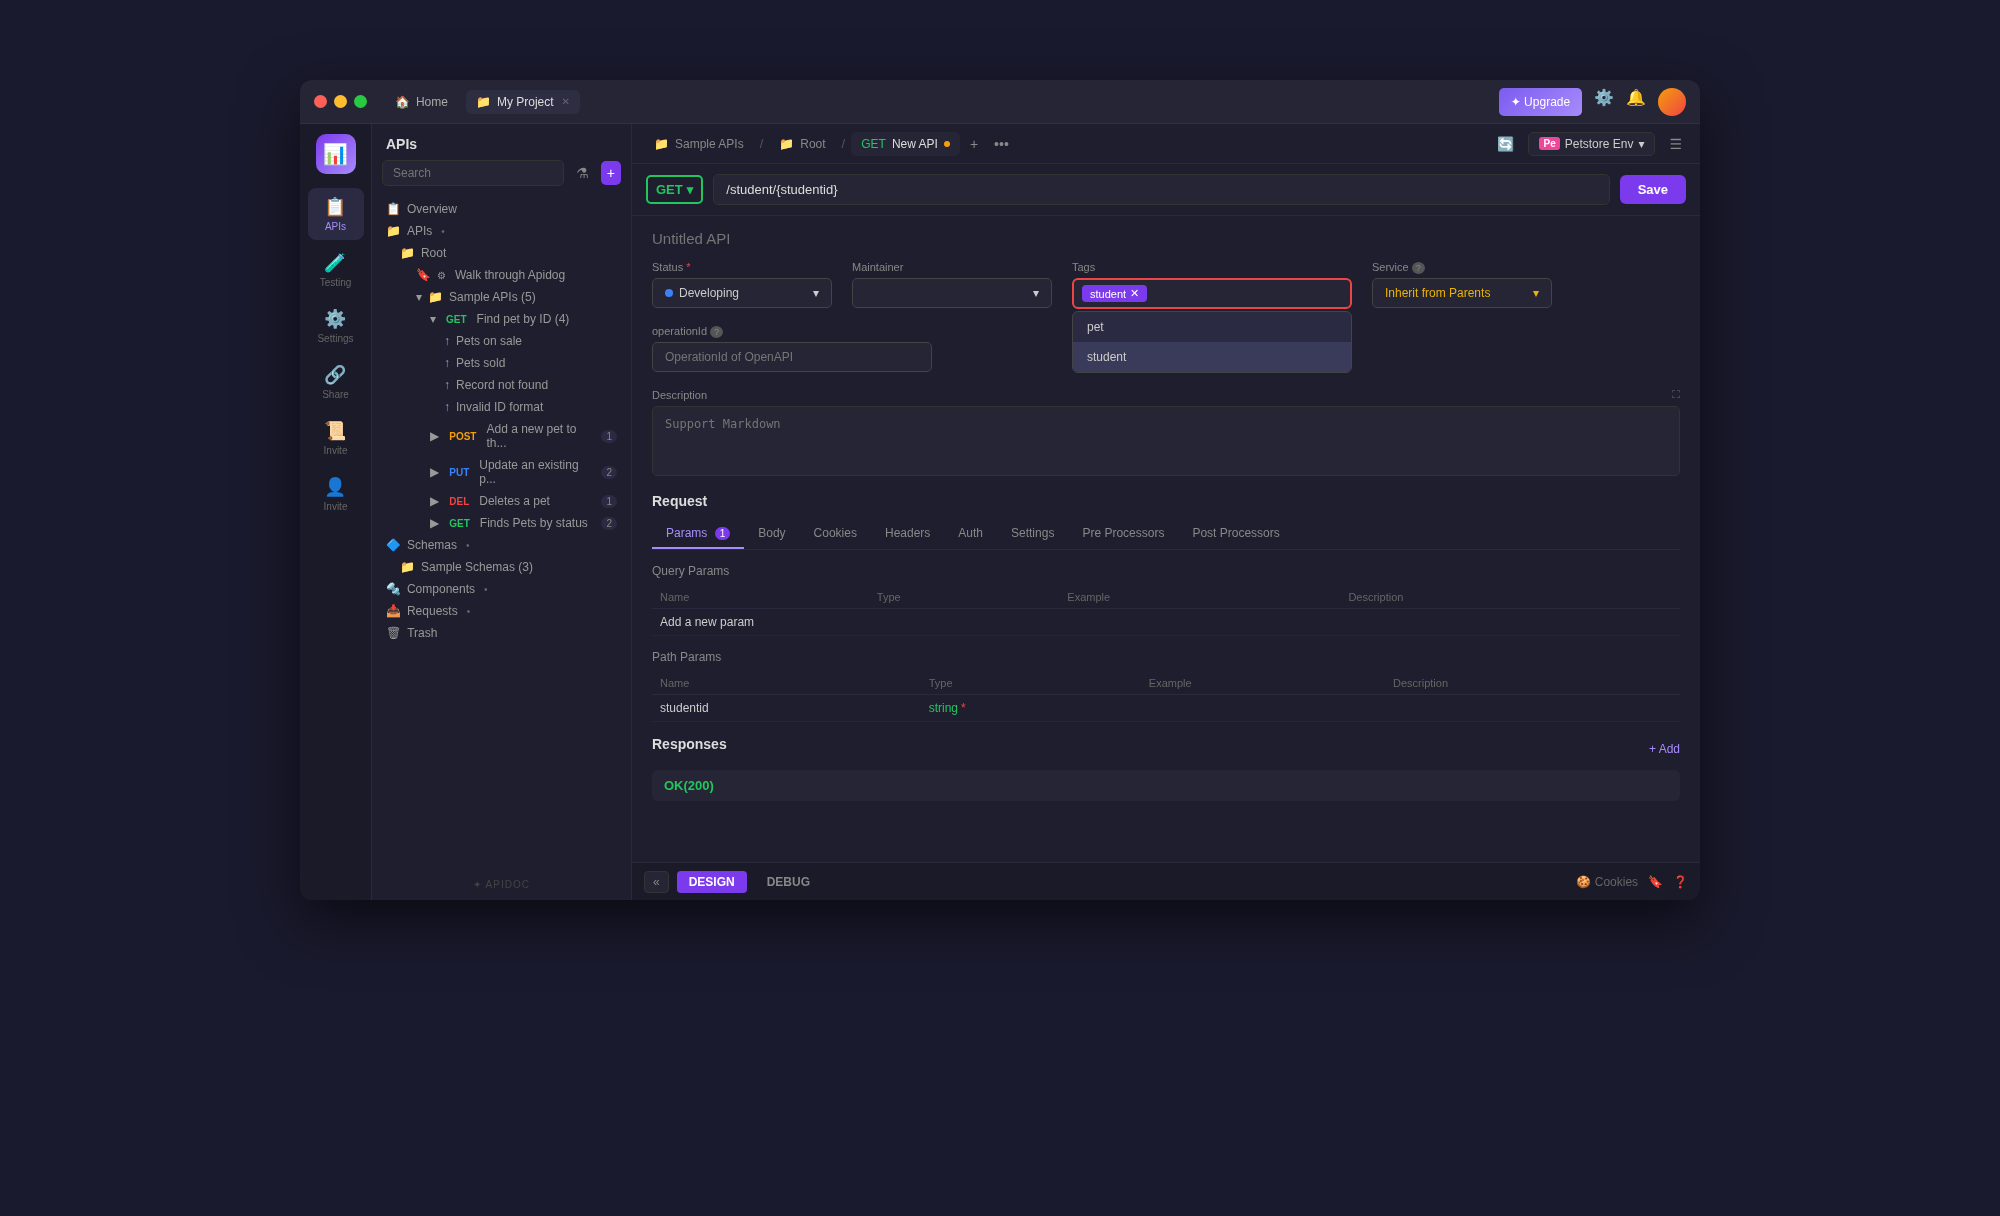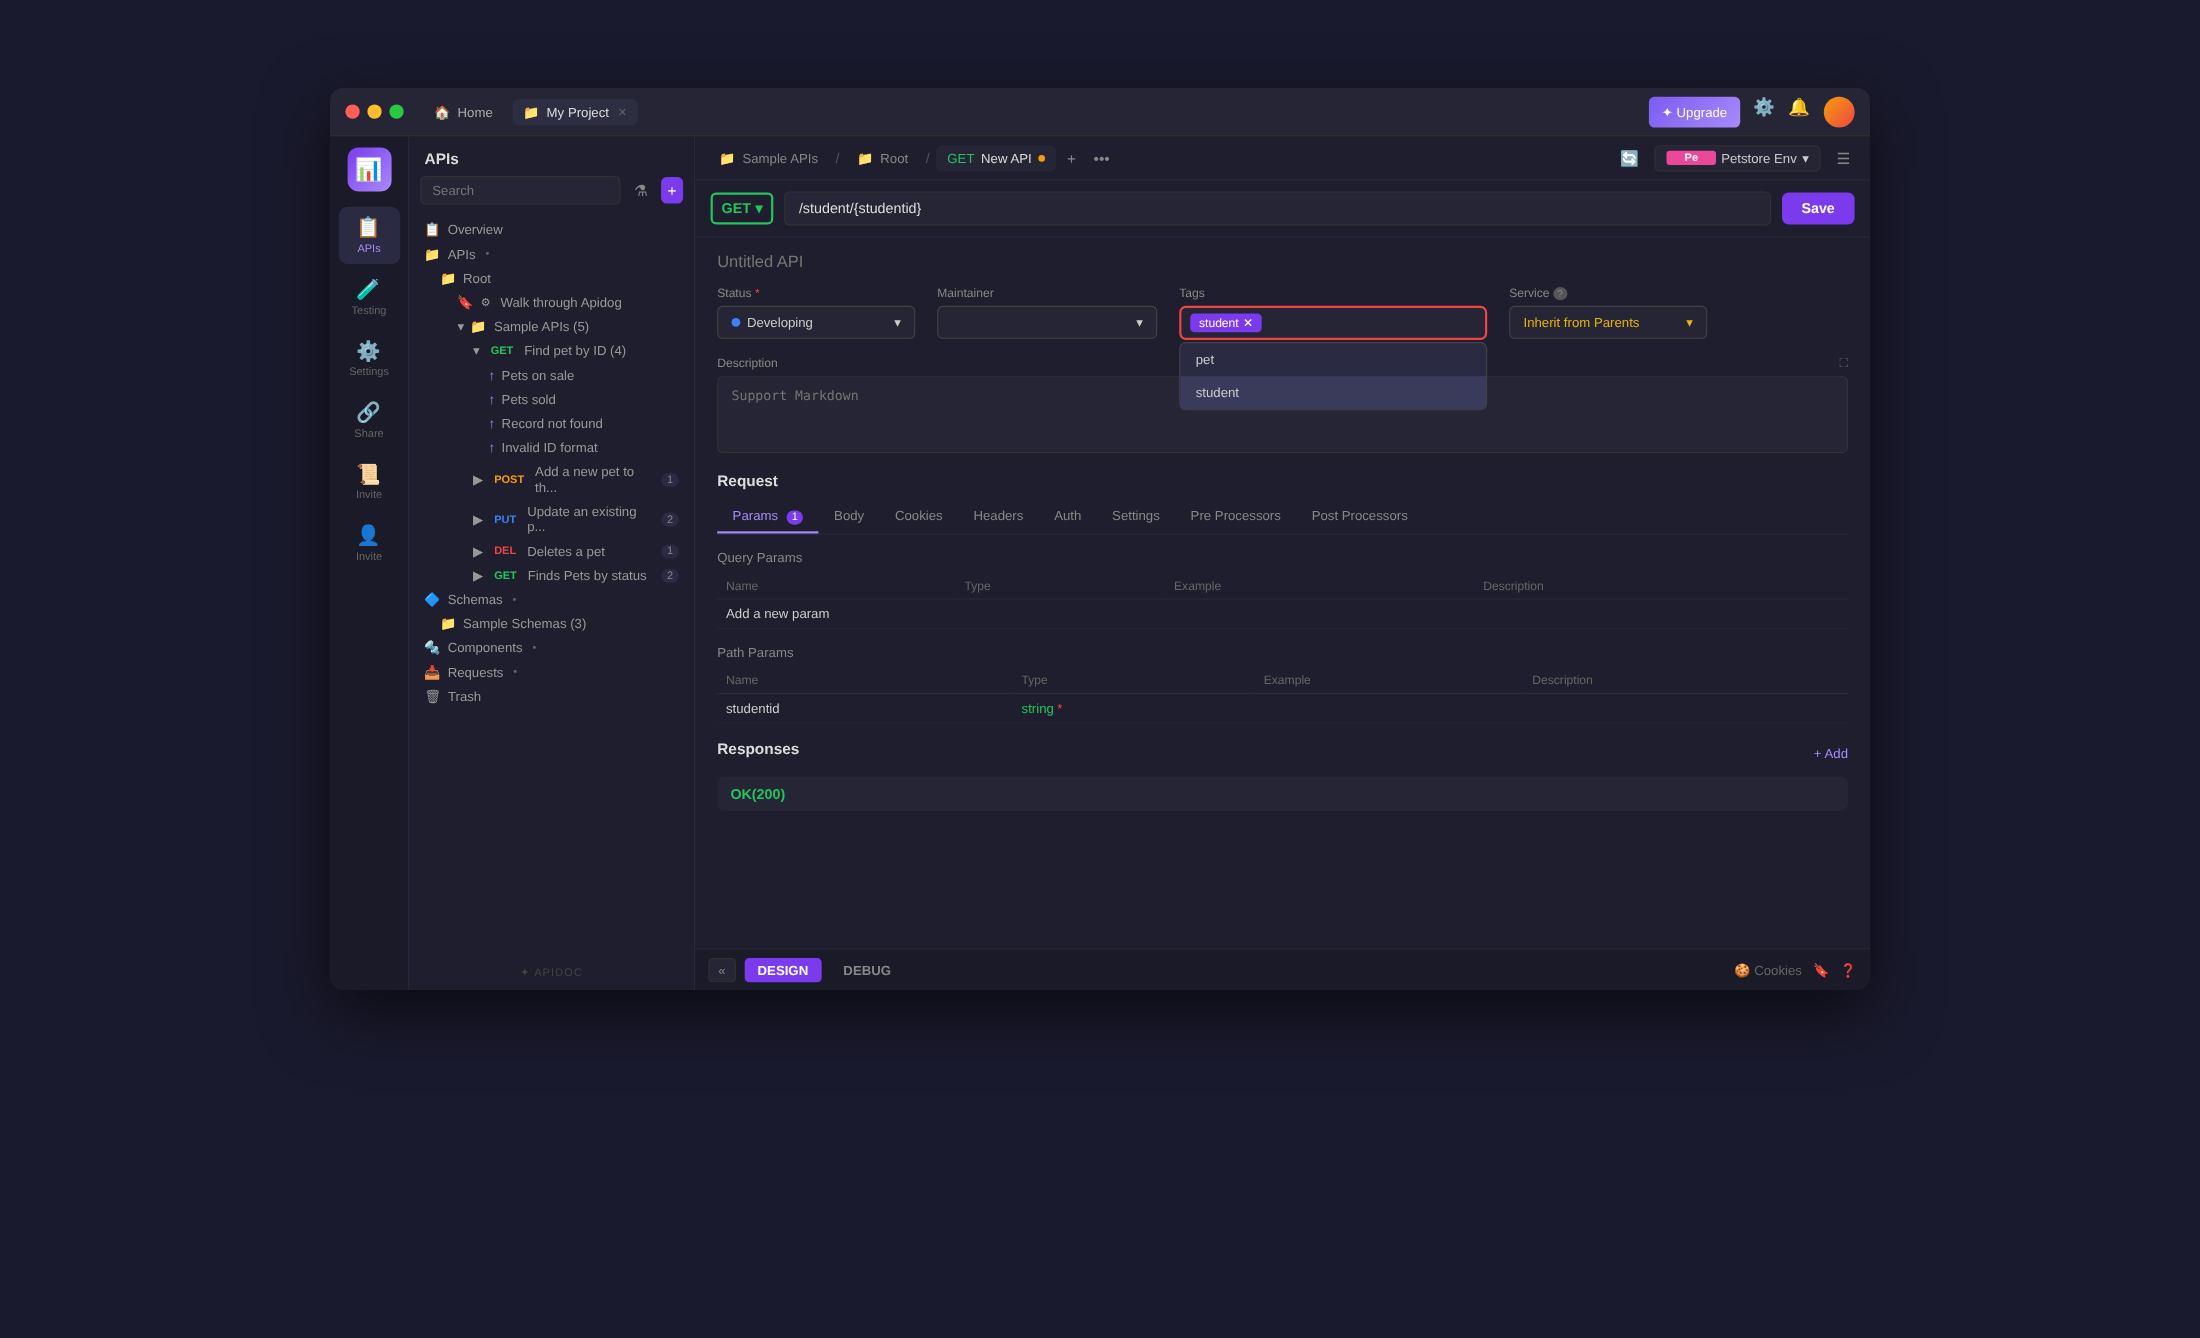--- a/index.html
+++ b/index.html
@@ -469,21 +469,21 @@
         <div class="tab-pill active">
           <span class="method-badge method-get">GET</span>
           <span>New API</span>
           <span class="dot"></span>
         </div>
         <button class="icon-btn">+</button>
         <button class="icon-btn">•••</button>
         <div class="tabs-right">
           <button class="icon-btn">🔄</button>
           <div class="env-badge">
-            <span style="background:#ec4899;color:white;border-radius:3px;padding:1px 16px;font-size:10px;font-weight:700;">Pe</span>
+            <span style="background:#ec4899;color:white;border-radius:3px;padding:1px 4px;font-size:10px;font-weight:700;">Pe</span>
             <span>Petstore Env</span>
             <span>▾</span>
           </div>
           <button class="icon-btn">☰</button>
         </div>
       </div>
 
       <div class="url-bar">
         <div class="method-selector">
           <span>GET</span>
@@ -533,20 +533,26 @@
           <div class="form-group">
             <span class="form-label">Service <span style="background:#555;padding:1px 4px;border-radius:50%;font-size:9px;cursor:pointer;">?</span></span>
             <div class="service-select">
               <span>Inherit from Parents</span>
               <span style="margin-left:10px;">▾</span>
             </div>
           </div>
         </div>
 
         
+        <div class="form-row">
+          <div class="form-group" style="width:280px;">
+            <span class="form-label">operationId <span style="background:#555;padding:1px 4px;border-radius:50%;font-size:9px;cursor:pointer;">?</span></span>
+            <input type="text" style="background: rgb(37, 37, 53); border: 1px solid rgb(68, 68, 68); border-radius: 5px; color: rgb(204, 204, 204); padding: 7px 12px; font-size: 12px; outline: none; width: 100%;" placeholder="OperationId of OpenAPI">
+          </div>
+        </div>
 
         
         <div class="desc-section">
           <div style="display:flex;align-items:center;margin-bottom:5px;">
             <span class="form-label">Description</span>
             <span class="expand-icon">⛶</span>
           </div>
           <textarea class="desc-textarea" placeholder="Support Markdown" style=""></textarea>
         </div>
 

